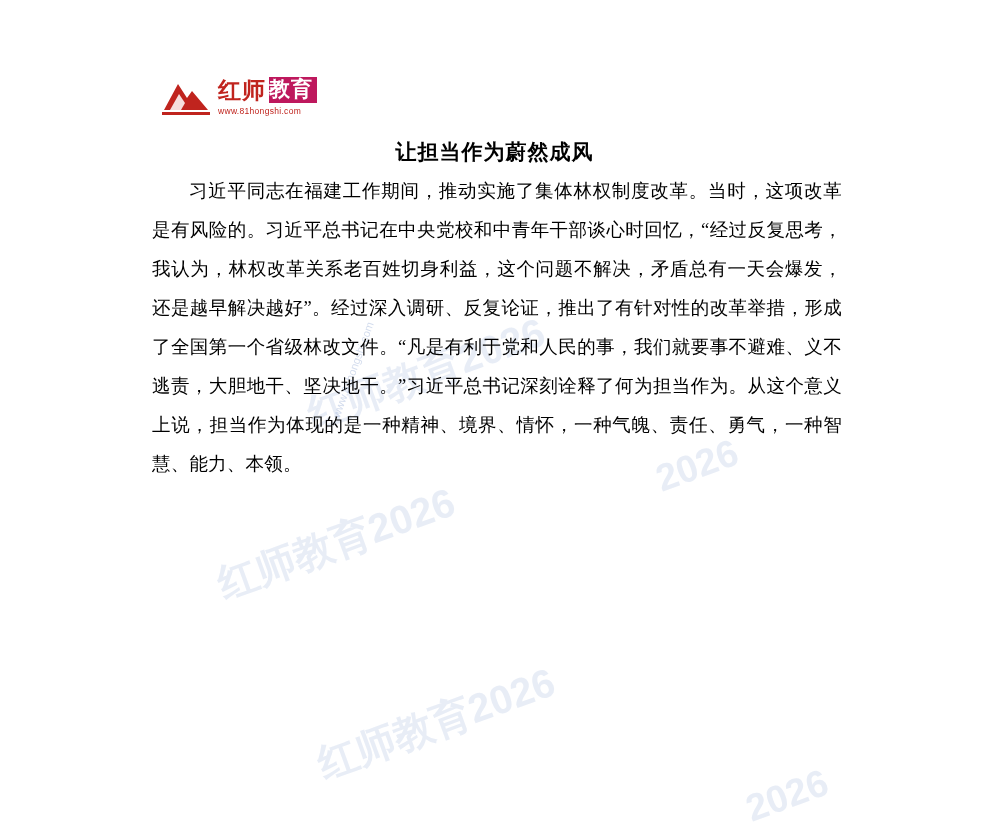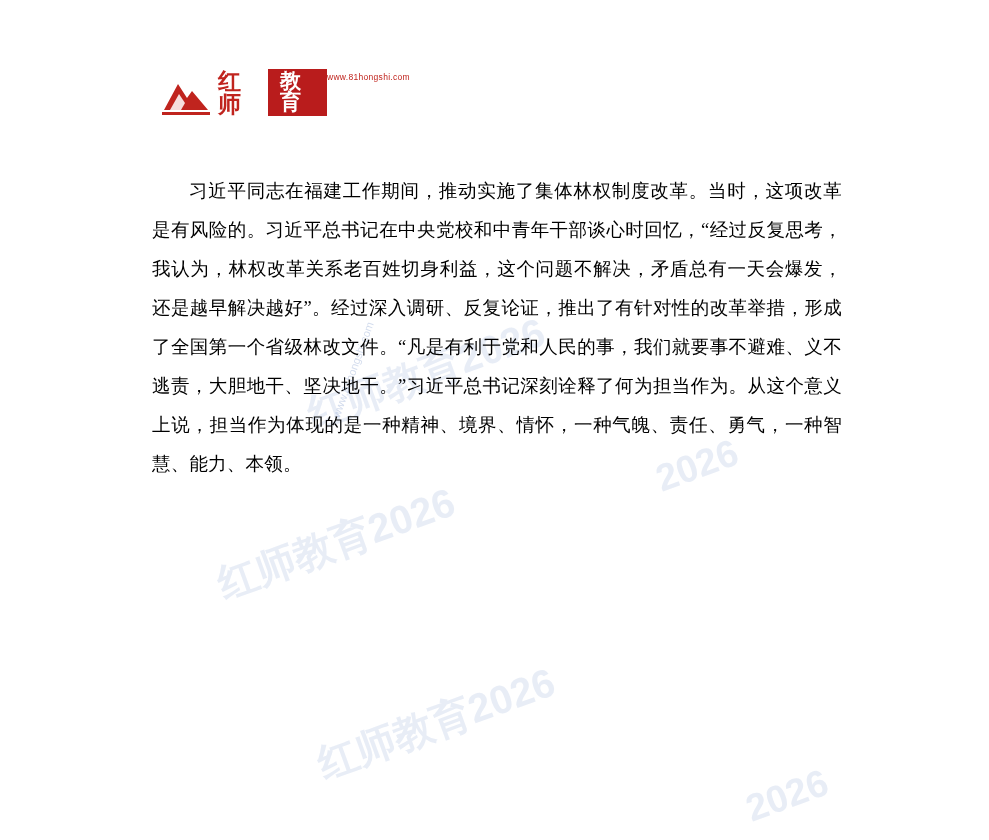--- a/index.html
+++ b/index.html
@@ -38,42 +38,42 @@
     width: 52px;
     height: 40px;
     position: relative;
     flex: 0 0 auto;
   }
   .logo-mark svg { display: block; }
 
   .logo-text {
     margin-left: 6px;
     display: flex;
-    flex-direction: row;
+    flex-direction: column;
     align-items: flex-start;
   }
   .logo-row {
     display: flex;
     align-items: center;
   }
   .logo-cn {
     font-family: "Liberation Serif", "DejaVu Serif", serif;
     font-size: 23px;
     font-weight: bold;
     color: #c0241e;
     letter-spacing: 1px;
     line-height: 1;
   }
   .logo-cn2 {
     font-family: "Liberation Serif", "DejaVu Serif", serif;
     font-size: 21px;
     font-weight: bold;
     color: #ffffff;
-    background: #b91c1c;
-    padding: 2px 4px 3px 12px;
+    background: #be185d;
+    padding: 2px 4px 3px 0;
     line-height: 1;
     margin-left: 3px;
     letter-spacing: 1px;
   }
   .logo-url {
     font-family: "Liberation Sans", sans-serif;
     font-size: 8.5px;
     color: #c0241e;
     letter-spacing: 0.3px;
     margin-top: 3px;
@@ -188,18 +188,19 @@
     </div>
     <div class="logo-text">
       <div class="logo-row">
         <span class="logo-cn">红师</span>
         <span class="logo-cn2">教育</span>
       </div>
       <div class="logo-url">www.81hongshi.com</div>
     </div>
   </div>
 
+  <div class="doc-title">让担当作为蔚然成风</div>
 
   <div class="doc-body">
     <p class="para">习近平同志在福建工作期间，推动实施了集体林权制度改革。当时，这项改革是有风险的。习近平总书记在中央党校和中青年干部谈心时回忆，“经过反复思考，我认为，林权改革关系老百姓切身利益，这个问题不解决，矛盾总有一天会爆发，还是越早解决越好”。经过深入调研、反复论证，推出了有针对性的改革举措，形成了全国第一个省级林改文件。“凡是有利于党和人民的事，我们就要事不避难、义不逃责，大胆地干、坚决地干。”习近平总书记深刻诠释了何为担当作为。从这个意义上说，担当作为体现的是一种精神、境界、情怀，一种气魄、责任、勇气，一种智慧、能力、本领。</p>
   </div>
 
 </div>
 
 </body></html>

